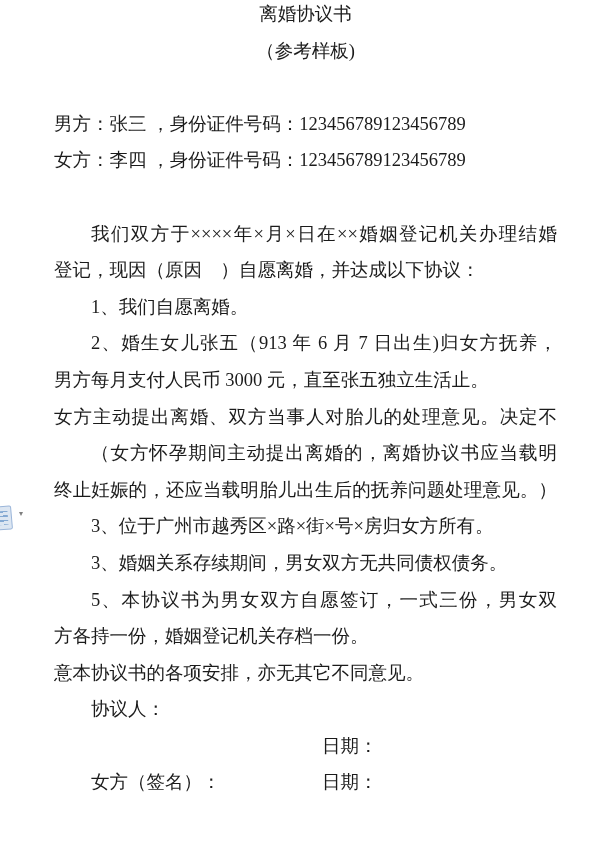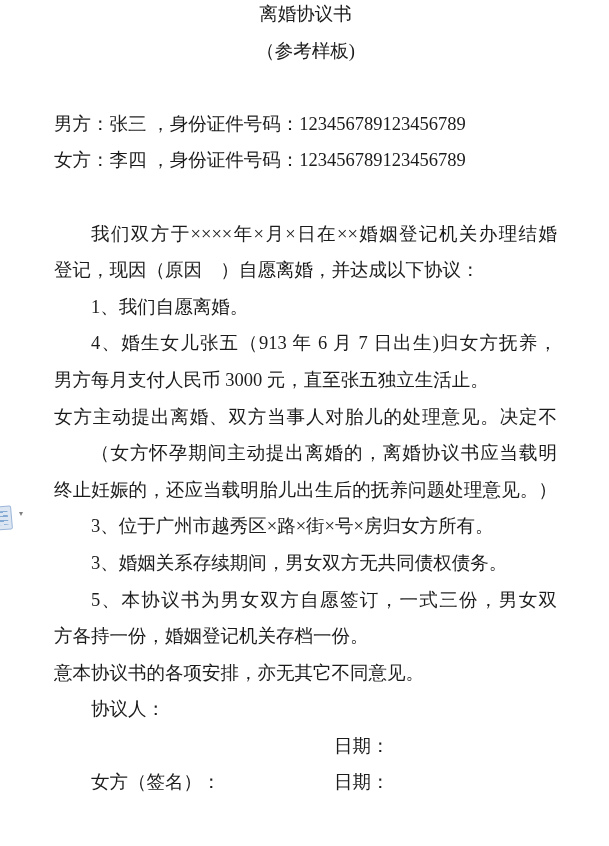--- a/index.html
+++ b/index.html
@@ -27,21 +27,21 @@
     white-space: normal;
     overflow: hidden;
     text-align: left;
   }
   .line.center { text-align: center; text-align-last: center; }
   .line.justify { text-align: justify; text-align-last: justify; }
   .line.indent { text-indent: 37px; }
   .sig-row { position: relative; }
   .sig-row .sig-label { padding-left: 37px; }
   .sig-row .date-label {
-    position: absolute; left: 280px; top: 0;
+    position: absolute; left: 268px; top: 0;
     height: 36.6px; line-height: 36.6px;
   }
   
   .paste-opt {
     position: absolute;
     left: -5px; top: 504px;
     width: 34px; height: 30px;
   }
   .paste-doc {
     position: absolute; left: 0; top: 2px;
@@ -74,21 +74,21 @@
   <div class="doc-content">
       <div class="line center">离婚协议书</div>
       <div class="line center">（参考样板)</div>
       <div class="line left"></div>
       <div class="line left">男方：张三 ，身份证件号码：123456789123456789</div>
       <div class="line left">女方：李四 ，身份证件号码：123456789123456789</div>
       <div class="line left"></div>
       <div class="line justify indent">我们双方于××××年×月×日在××婚姻登记机关办理结婚</div>
       <div class="line left">登记，现因（原因　）自愿离婚，并达成以下协议：</div>
       <div class="line left indent">1、我们自愿离婚。</div>
-      <div class="line justify indent">4、婚生女儿张五（913 年 6 月 7 日出生)归女方抚养，</div>
+      <div class="line justify indent">2、婚生女儿张五（913 年 6 月 7 日出生)归女方抚养，</div>
       <div class="line left">男方每月支付人民币 3000 元，直至张五独立生活止。</div>
       <div class="line justify">女方主动提出离婚、双方当事人对胎儿的处理意见。决定不</div>
       <div class="line justify indent">（女方怀孕期间主动提出离婚的，离婚协议书应当载明</div>
       <div class="line justify">终止妊娠的，还应当载明胎儿出生后的抚养问题处理意见。）</div>
       <div class="line left indent">3、位于广州市越秀区×路×街×号×房归女方所有。</div>
       <div class="line left indent">3、婚姻关系存续期间，男女双方无共同债权债务。</div>
       <div class="line justify indent">5、本协议书为男女双方自愿签订，一式三份，男女双</div>
       <div class="line left">方各持一份，婚姻登记机关存档一份。</div>
       <div class="line left">意本协议书的各项安排，亦无其它不同意见。</div>
       <div class="line left indent">协议人：</div>

